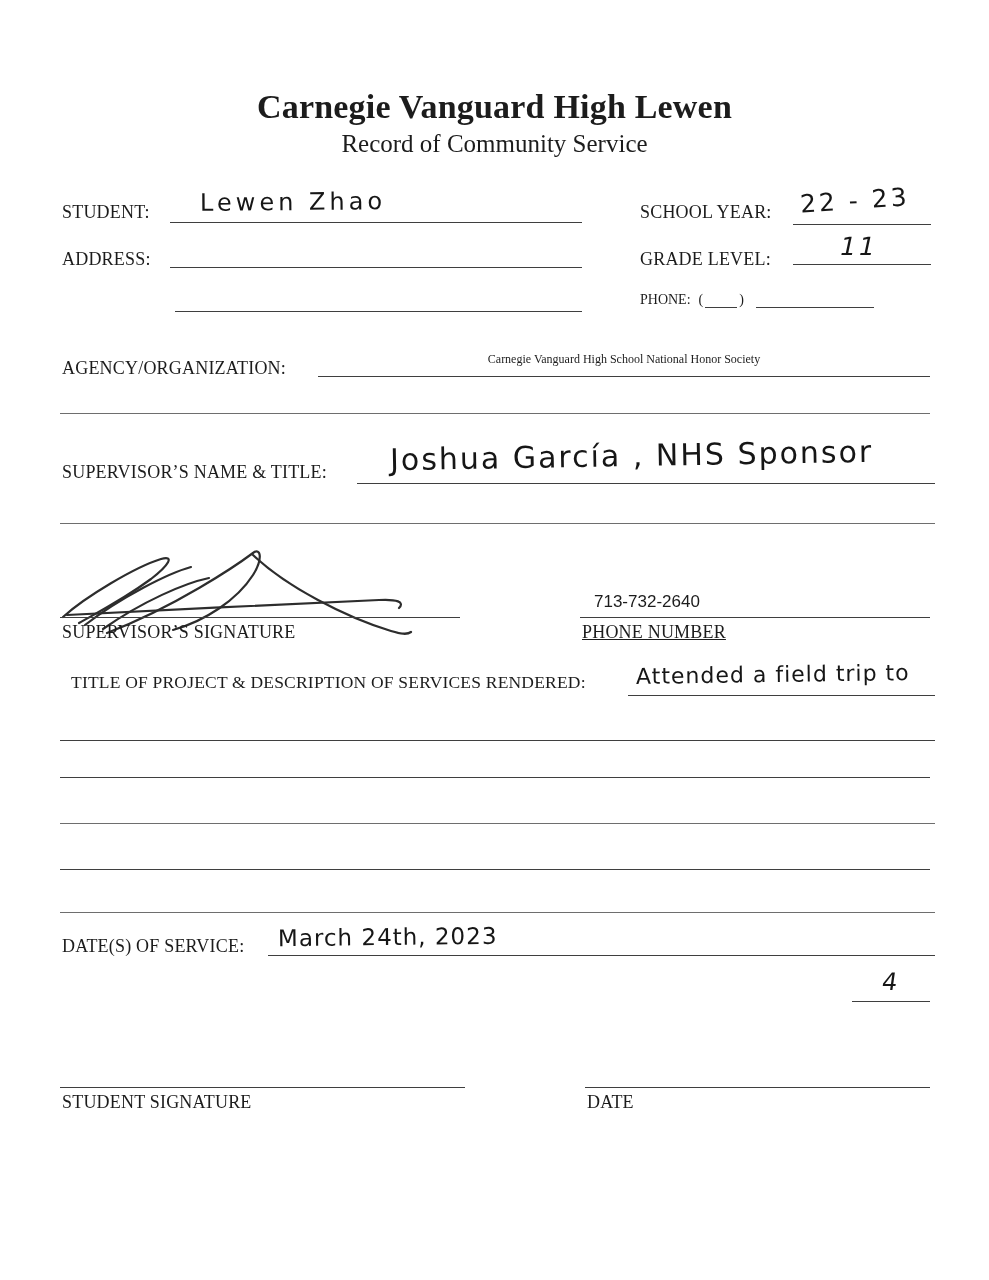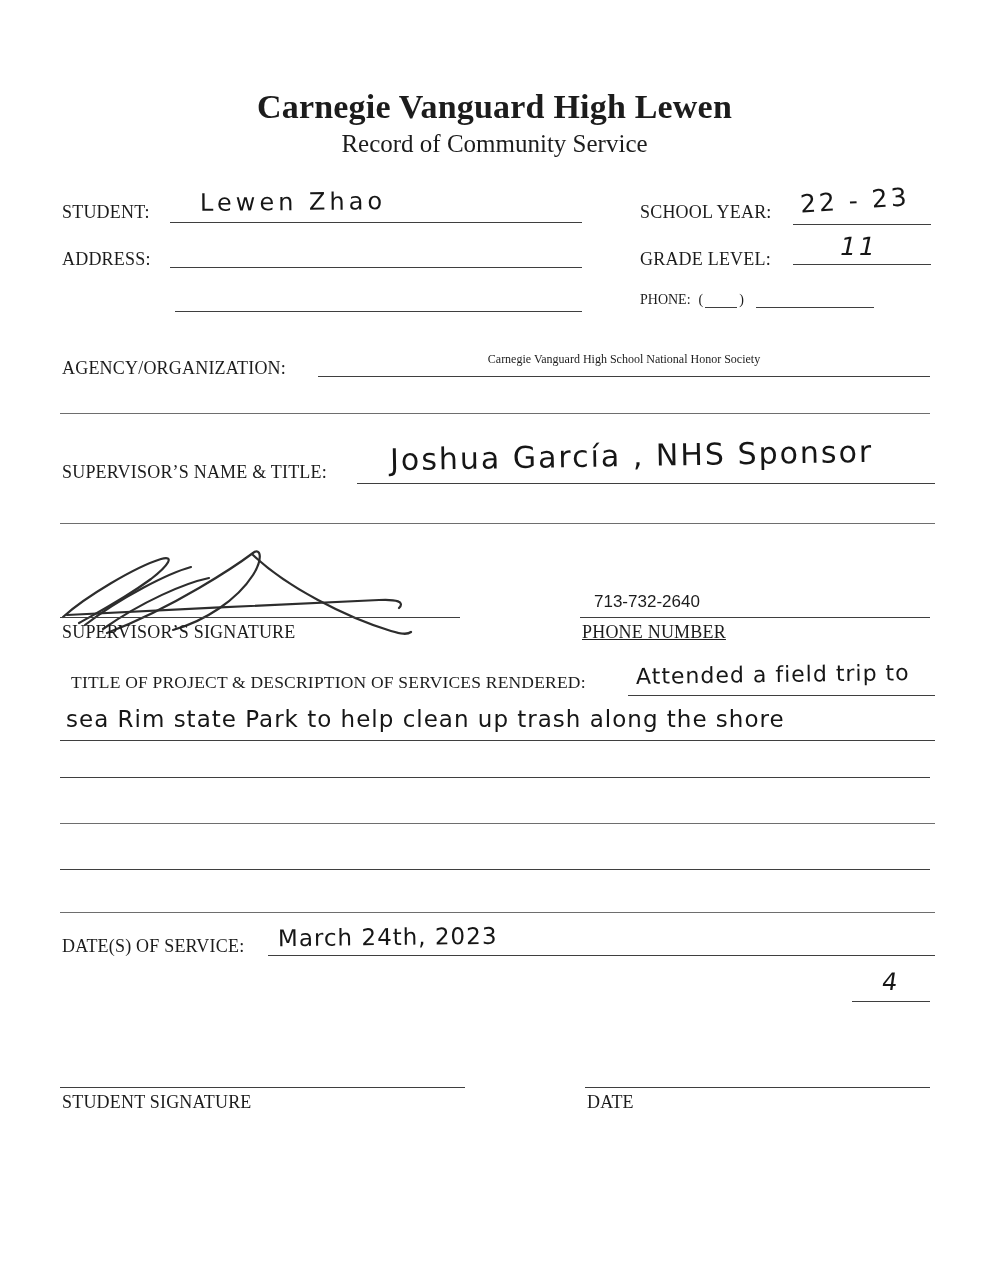--- a/index.html
+++ b/index.html
@@ -104,21 +104,20 @@
 
   <div class="typed sans" style="left:594px; top:592px; font-size:17px;">713-732-2640</div>
   <div class="u-line" style="left:580px; top:590px; width:350px; height:28px;"></div>
   <div class="lbl" style="left:582px; top:622px;text-decoration:underline;">PHONE NUMBER</div>
 
   <div class="lbl lbl-sm" style="left:56px; top:672px;margin-left:15px;">TITLE OF PROJECT &amp; DESCRIPTION OF SERVICES RENDERED:</div>
   <div class="u-line" style="left:628px; top:650px; width:307px; height:46px;"></div>
   <div class="hw" style="left:636px; top:662px; font-size:22px; letter-spacing:1px; transform:rotate(-.8deg);">Attended a field trip to</div>
 
   <div class="u-line" style="left:60px; top:700px; width:875px; height:41px;"></div>
-  <div class="hw" style="left:66px; top:706px; font-size:23px; letter-spacing:1px;">sea Rim state Park to help clean up trash along the shore</div>
 
   <div class="u-line" style="left:60px; top:740px; width:870px; height:38px;"></div>
   <div class="u-line gray" style="left:60px; top:786px; width:875px; height:38px;"></div>
   <div class="u-line" style="left:60px; top:832px; width:870px; height:38px;"></div>
   <div class="u-line gray" style="left:60px; top:875px; width:875px; height:38px;"></div>
 
   <div class="lbl" style="left:62px; top:936px;">DATE(S) OF SERVICE:</div>
   <div class="u-line" style="left:268px; top:918px; width:667px; height:38px;"></div>
   <div class="hw" style="left:278px; top:924px; font-size:23px; letter-spacing:1px; transform:rotate(-.6deg);">March 24th, 2023</div>
 

